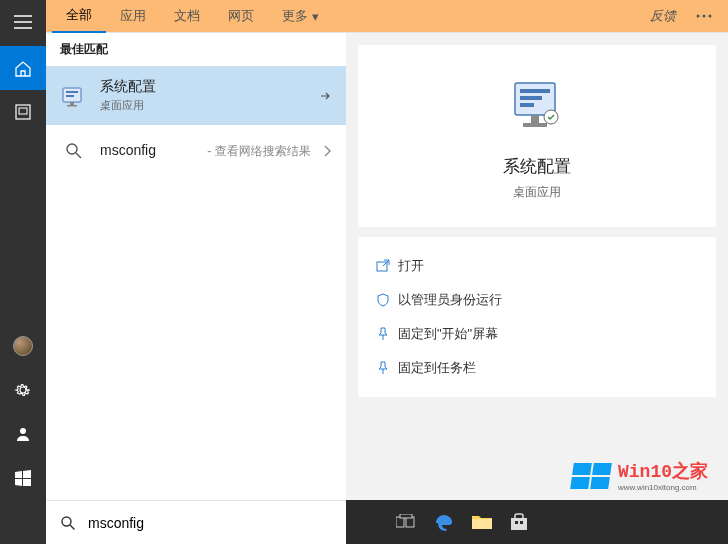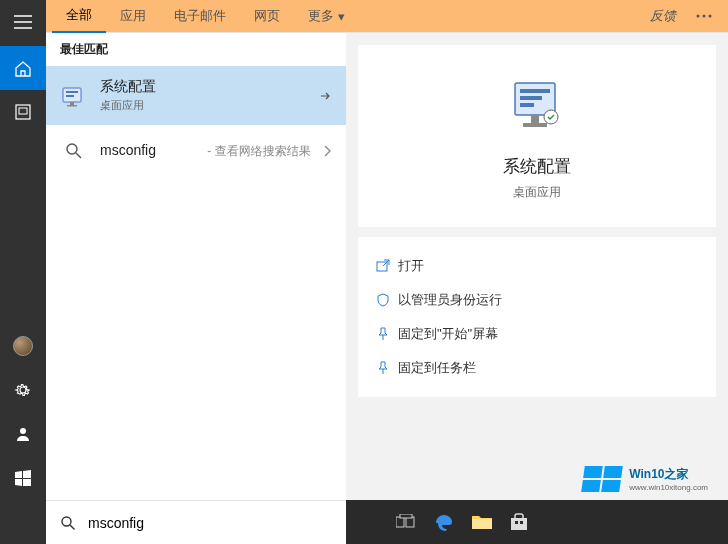--- a/index.html
+++ b/index.html
@@ -38,21 +38,21 @@
   .action { display: flex; align-items: center; padding: 8px 14px; cursor: pointer; color: #333; font-size: 13px; }
   .action .aicon { width: 22px; color: #2b7cd3; display: flex; align-items: center; }
   .searchbar { position: absolute; left: 46px; bottom: 0; height: 44px; width: 300px; background: #fff; border-top: 1px solid #e5e5e5; display: flex; align-items: center; padding: 0 14px; }
   .searchbar .sicon { color: #333; margin-right: 12px; }
   .searchbar input { border: none; outline: none; font-size: 14px; flex: 1; }
   .taskbar { position: absolute; left: 346px; right: 0; bottom: 0; height: 44px; background: #2a2a2a; display: flex; align-items: center; padding-left: 50px; gap: 18px; }
   .taskbar .tb-icon { color: #fff; display: flex; align-items: center; justify-content: center; cursor: pointer; }
   .watermark { position: absolute; right: 12px; bottom: 44px; display: flex; align-items: center; padding: 8px; }
   .wm-logo { display: grid; grid-template-columns: 18px 18px; grid-template-rows: 12px 12px; gap: 2px; transform: skewX(-8deg); margin-right: 8px; }
   .wm-logo div { background: #0a9ff2; }
-  .wm-text .t1 { font-size: 12px; font-weight: 700; color: #0369a1; }
+  .wm-text .t1 { font-size: 18px; font-weight: 700; color: #ef4444; font-family: Liberation Mono, monospace; }
   .wm-text .t2 { font-size: 8px; color: #666; }
   svg { display: block; }
 </style>
 </head>
 <body>
 
 <div class="win">
   <div class="left-rail">
     <div class="top-group">
       <button class="rail-btn">
@@ -93,21 +93,21 @@
             <path fill="#fff" d="M0 2l7-1v7H0zM8 1l8-1v8H8zM0 9h7v7l-7-1zM8 9h8v8l-8-1z"></path>
           </svg>
       </button>
     </div>
   </div>
 
   <div class="main">
     <div class="tabs">
       <div class="tab active">全部</div>
       <div class="tab">应用</div>
-      <div class="tab">电子邮件</div>
+      <div class="tab">文档</div>
       <div class="tab">网页</div>
       <div class="tab">
           <span>更多</span>
           <span class="chev">▾</span>
         </div>
       <div class="tabs-right">
         <div class="tab">反馈</div>
         <div class="tab">
           <svg width="16" height="4" viewBox="0 0 16 4">
               <circle cx="2" cy="2" r="1.5" fill="#555"></circle>

